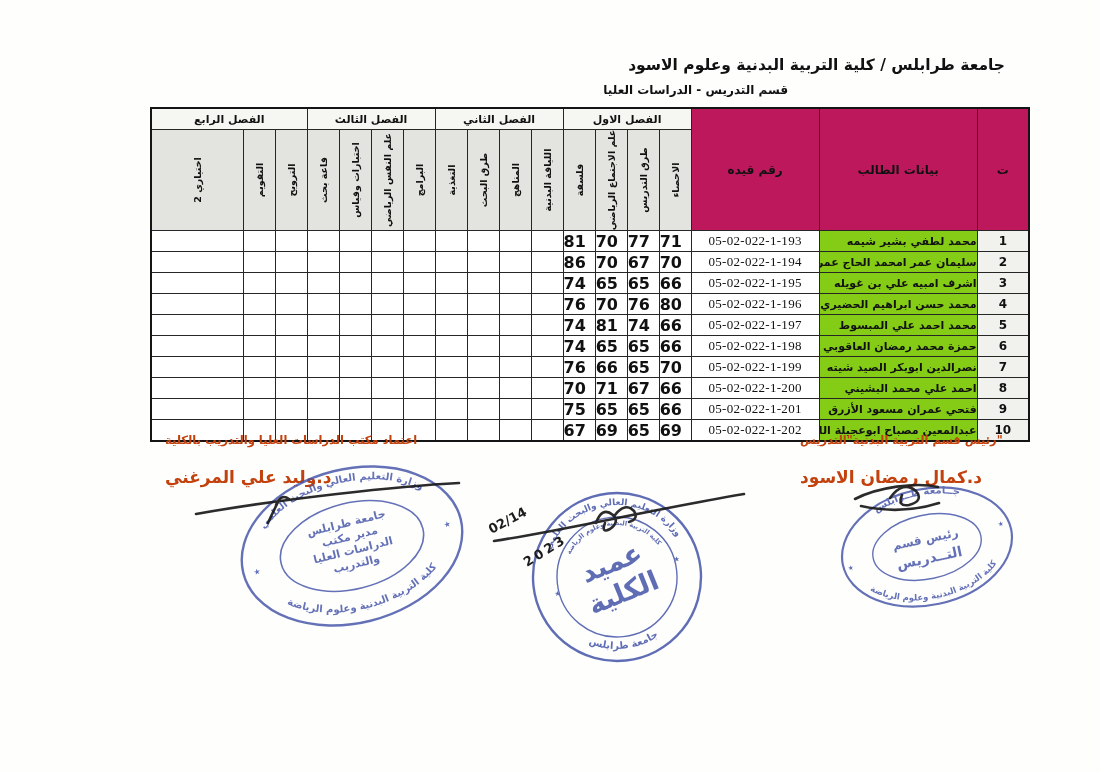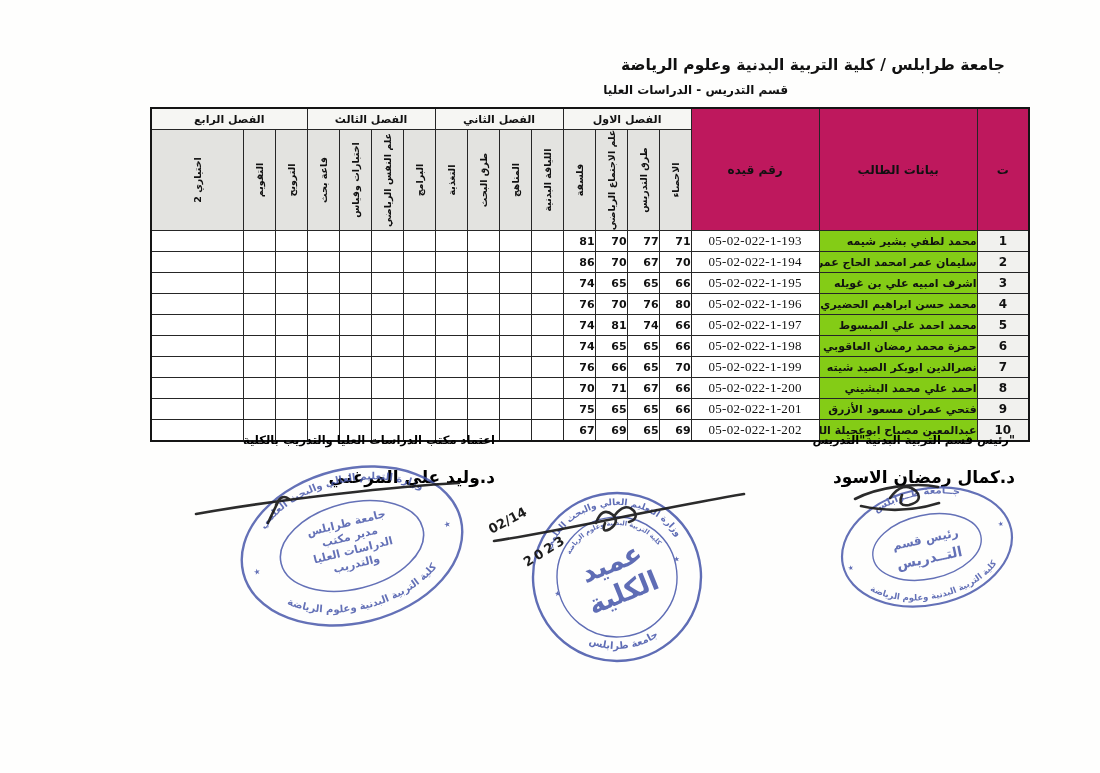--- a/index.html
+++ b/index.html
@@ -13,38 +13,38 @@
   table.grades th,table.grades td{border:1px solid #262626;padding:0;overflow:hidden;}
   th.fix{background:#be185d;font-size:12px;font-weight:bold;color:#111;}
   th.group{height:20px;font-size:11px;font-weight:bold;background:#f6f6f3;color:#111;text-align:center;}
   th.subj{height:100px;background:#e3e3e0;position:relative;}
   .vtext{position:absolute;left:50%;top:50%;transform:translate(-50%,-50%) rotate(-90deg);
          white-space:nowrap;font-size:9.5px;font-weight:bold;color:#111;}
   td{height:20px;}
   td.c-n{text-align:center;font-size:12px;font-weight:bold;background:#f1f1ee;color:#111;}
   td.c-name{text-align:right;font-size:11px;font-weight:bold;padding:0 5px;background:#84cc16;color:#111;white-space:nowrap;}
   td.c-reg{text-align:center;font-family:"Liberation Serif",serif;font-size:13px;direction:ltr;color:#111;letter-spacing:.3px;}
-  td.c-g{text-align:right;font-size:11px;font-weight:bold;color:#111;}
+  td.c-g{text-align:left;font-size:16px;font-weight:bold;color:#111;}
   td.c-e{background:#fff;}
 
-  .sigblock{text-align:right;color:#000000;}
+  .sigblock{text-align:left;color:#c2410c;}
   .sigblock .t{font-weight:bold;font-size:11.5px;white-space:nowrap;}
   .sigblock .n{font-weight:bold;font-size:17px;white-space:nowrap;margin-top:20px;}
 
   .stamp{position:absolute;opacity:.82;}
   .stamp text{font-family:"DejaVu Sans",sans-serif;}
   .ink{position:absolute;left:0;top:0;pointer-events:none;}
   .hand{position:absolute;color:#1c1c1c;font-weight:bold;font-size:13px;white-space:nowrap;}
 </style>
 </head>
 <body>
 
 <div class="page">
 
-  <div class="abs title" style="top:56px;right:95px;">جامعة طرابلس / كلية  التربية البدنية وعلوم الرياضة</div>
+  <div class="abs title" style="top:56px;right:95px;">جامعة طرابلس / كلية  التربية البدنية وعلوم الاسود</div>
   <div class="abs subtitle" style="top:83px;right:312px;">قسم التدريس - الدراسات العليا</div>
 
   <div class="abs" style="left:150px;top:107px;">
     <table class="grades" style="width:878px;">
       <colgroup>
         <col style="width:52px">
           <col style="width:158px">
           <col style="width:128px">
         <col style="width:32px">
           <col style="width:32px">

